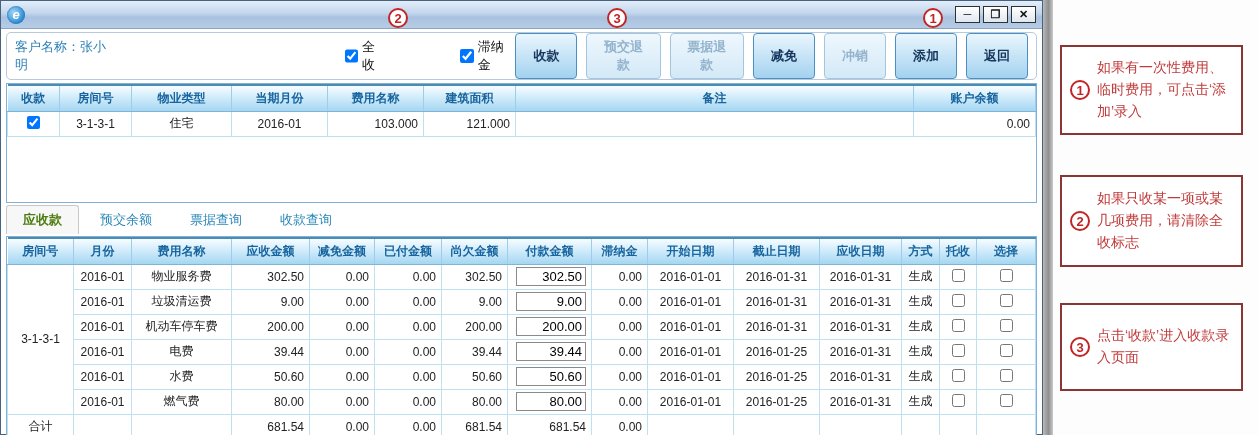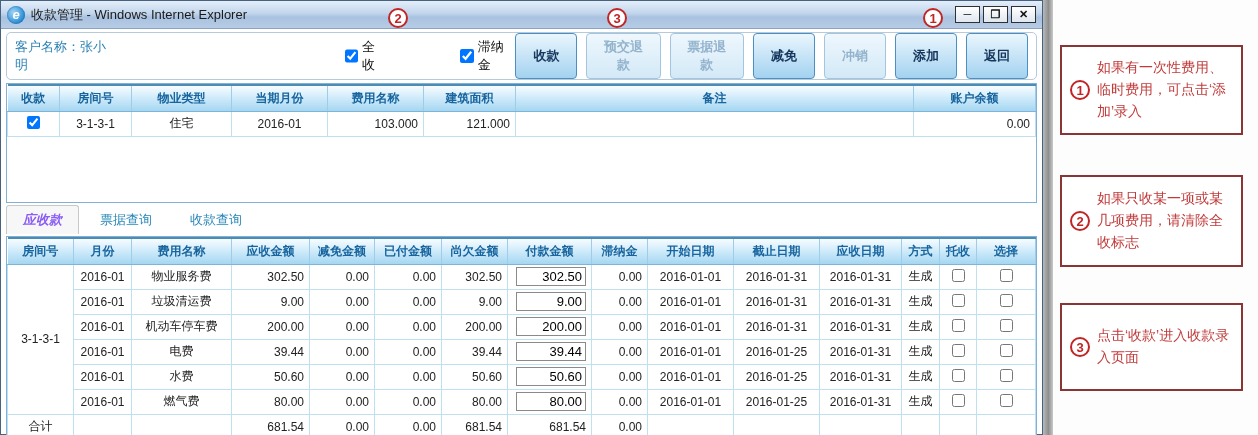--- a/index.html
+++ b/index.html
@@ -100,23 +100,22 @@
   }
   .cell-chk { width: 13px; height: 13px; }
   
   .tabs { display: flex; align-items: flex-end; margin: 4px 5px 0 5px; height: 27px; gap: 4px; }
   .tab {
     padding: 5px 16px; font-size: 13px; color: #2a88b8; cursor: pointer;
     border: 1px solid transparent; border-bottom: none;
   }
   .tab.active {
     background: #f7f7f7; border-color: #c8c8c8;
-    color: #8b5cf6; font-weight: bold;
+    color: #4d7c0f; font-weight: bold;
     border-radius: 3px 3px 0 0;
-    font-style: italic;
   }
   
   .gray-strip {
     position: absolute; left: 1043px; top: 0;
     width: 10px; height: 435px;
     background: linear-gradient(90deg,#b9b9b9,#8f8f8f 55%,#c9c9c9);
   }
   .note-panel { position: absolute; left: 1053px; top: 0; width: 205px; height: 435px; background: #fdfdfd; }
   .note-box {
     position: absolute; left: 7px; width: 183px;
@@ -135,21 +134,20 @@
   }
   .overlay-badge { position: absolute; z-index: 20; }
 </style>
 </head>
 <body>
 
 <div class="ie-window">
 
   <div class="titlebar">
     <span class="ie-logo">e</span>
-    <span class="title-text">收款管理 - Windows Internet Explorer</span>
     <span class="win-controls">
       <span class="win-btn">─</span>
       <span class="win-btn">❒</span>
       <span class="win-btn">✕</span>
     </span>
   </div>
 
   <div class="toolbar">
     <span class="customer">
       <span>客户名称：</span><span>张小明</span>
@@ -207,20 +205,21 @@
         <td class="ar">121.000</td>
         <td class="al"></td>
         <td class="ar">0.00</td>
       </tr>
     </tbody>
       </table>
   </div>
 
   <div class="tabs">
     <span class="tab active">应收款</span>
+    <span class="tab">预交余额</span>
     <span class="tab">票据查询</span>
     <span class="tab">收款查询</span>
   </div>
 
   <div class="tbl-box">
     <table>
       <colgroup>
         <col style="width:66px">
           <col style="width:58px">
           <col style="width:100px">

